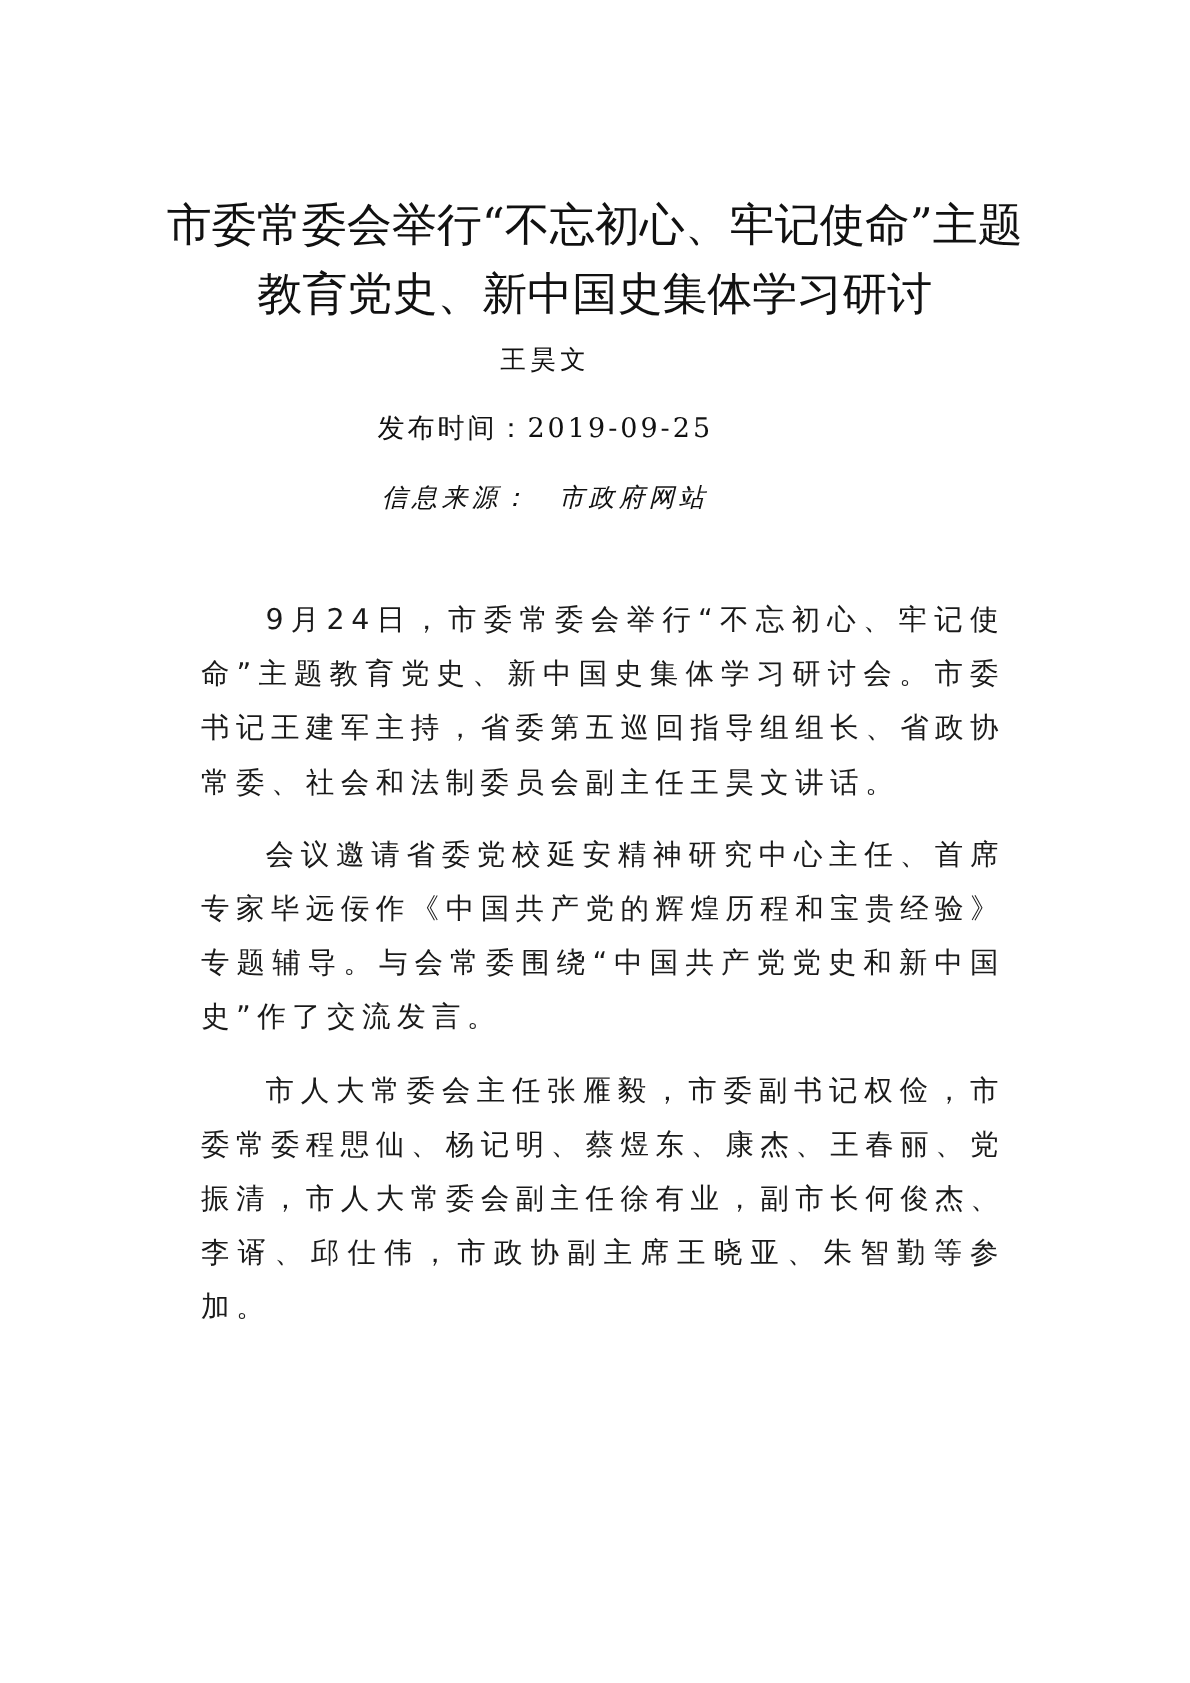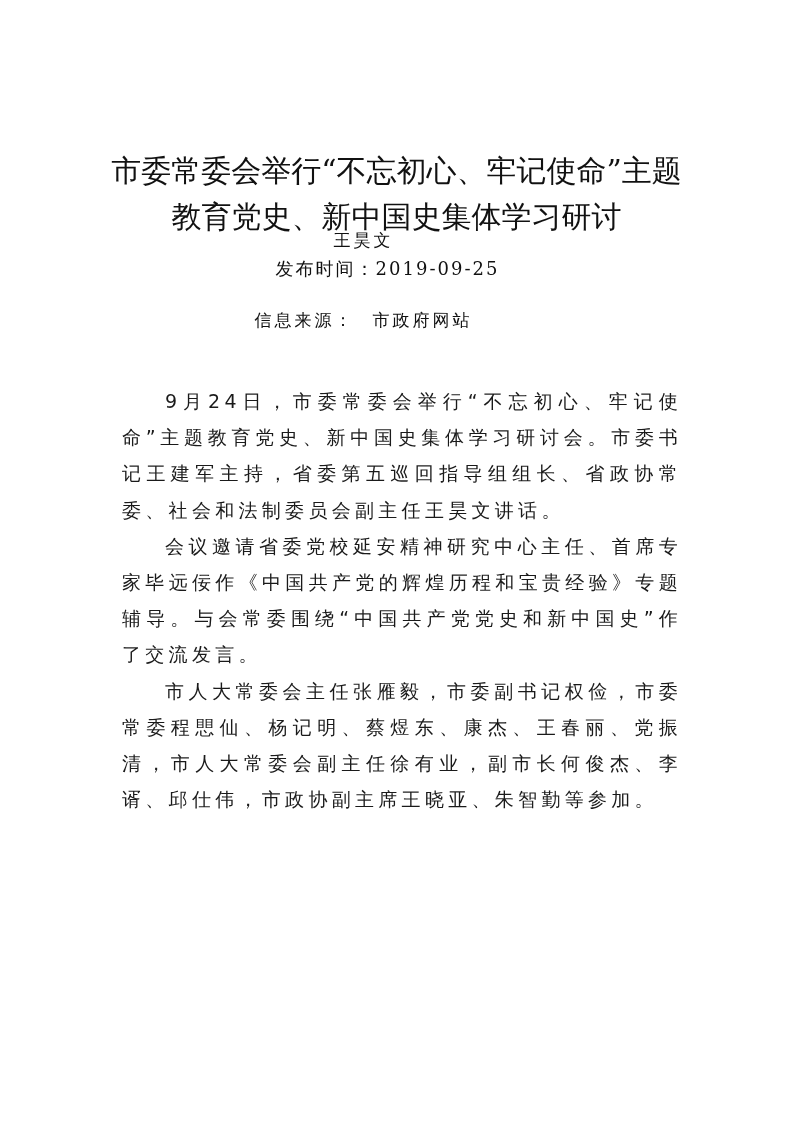--- a/index.html
+++ b/index.html
@@ -20,51 +20,51 @@
       left: 0;
       top: 0;
       width: 793px;
       height: 1122px;
       background: #ffffff;
     }
     .title {
       position: absolute;
       left: 100px;
       width: 593px;
-      top: 148px;
+      top: 128px;
       text-align: center;
       font-size: 30px;
       line-height: 46px;
       font-family: "DejaVu Serif", "Liberation Serif", serif;
       letter-spacing: 0px;
       margin: 0;
       font-weight: normal;
     }
     .meta {
       position: absolute;
       left: 0;
       width: 727px;
       text-align: center;
       font-size: 17px;
       line-height: 24px;
       margin: 0;
       letter-spacing: 3px;
     }
     .author { top: 228px; }
-    .pubdate { top: 257px; font-size: 18px; letter-spacing: 2px; padding-left: 24px; }
-    .source { top: 308px; }
+    .pubdate { top: 274px; font-size: 18px; letter-spacing: 2px; }
+    .source { top: 320px; font-style: italic; }
     .source .gap { display: inline-block; width: 18px; }
     .body {
       position: absolute;
       left: 122px;
       width: 560px;
       top: 383px;
     }
     .para {
-      margin: 0;
+      margin: 12px;
       font-size: 19px;
       line-height: 36.2px;
       letter-spacing: 4.3px;
       text-indent: 43px;
       text-align: justify;
       font-family: "DejaVu Sans", "Liberation Sans", sans-serif;
       font-weight: normal;
       color: #1a1a1a;
     }
   </style>

